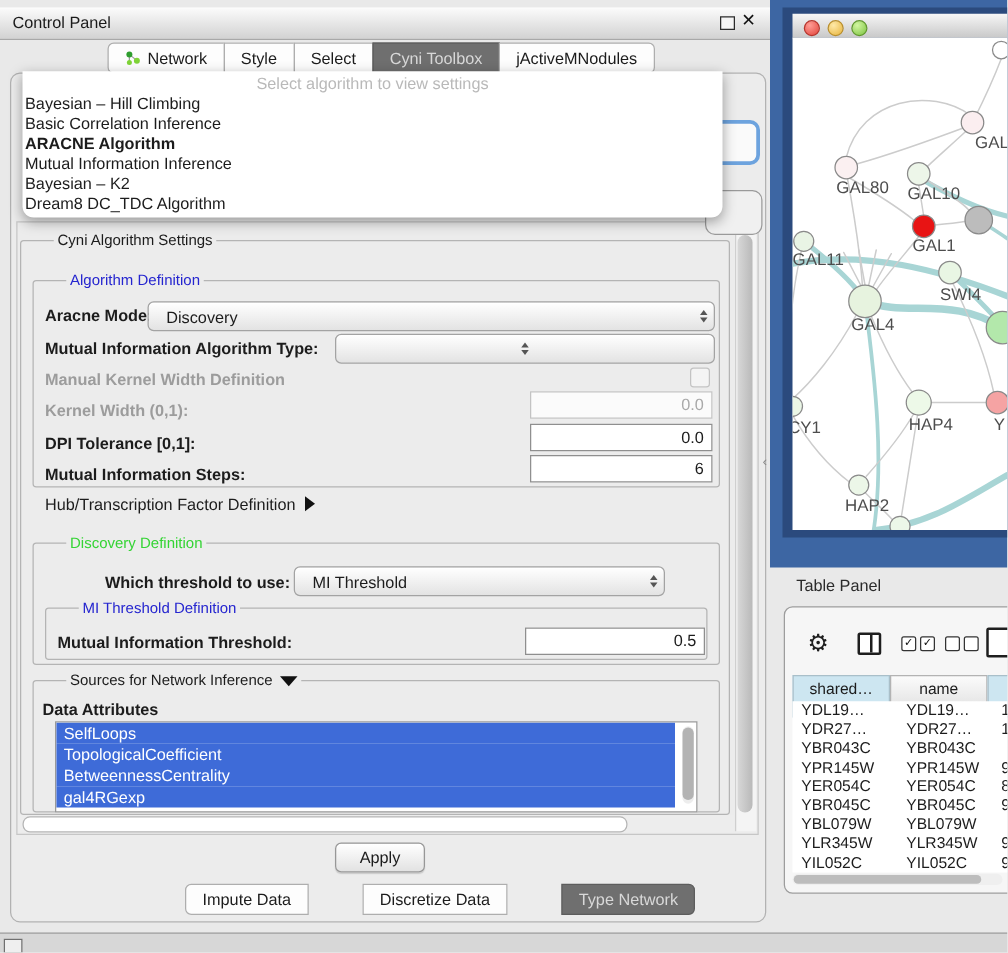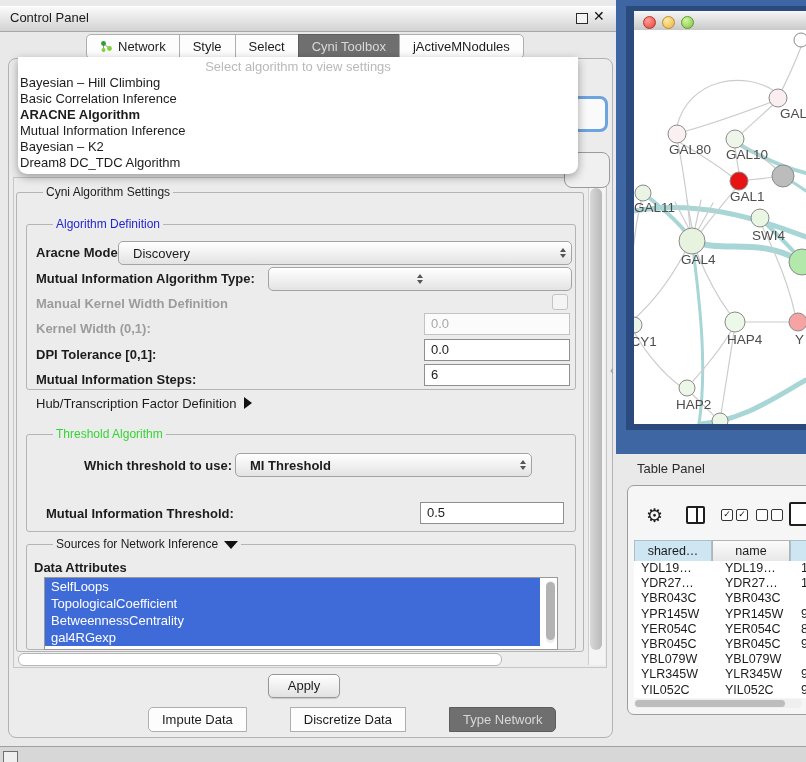--- a/index.html
+++ b/index.html
@@ -38,21 +38,21 @@
   .lbl-dis{color:#9c9c9c;font-weight:bold;white-space:nowrap;}
   
   .combo{display:flex;align-items:center;height:22px;border:1px solid #a3a3a3;border-radius:5px;
          background:linear-gradient(#ffffff,#e3e3e3);box-shadow:inset 0 1px 0 #fff;}
   .combo-text{padding-left:14px;flex:1;white-space:nowrap;overflow:hidden;}
   .stepper{width:17px;height:100%;display:flex;flex-direction:column;align-items:center;justify-content:center;gap:2px;}
   .tri-up{width:0;height:0;border-left:3.5px solid transparent;border-right:3.5px solid transparent;border-bottom:4.5px solid #555;}
   .tri-dn{width:0;height:0;border-left:3.5px solid transparent;border-right:3.5px solid transparent;border-top:4.5px solid #555;}
   .tri-right{display:inline-block;width:0;height:0;border-top:6px solid transparent;border-bottom:6px solid transparent;border-left:8px solid #111;margin-left:8px;vertical-align:-1px;}
   .tri-down-b{display:inline-block;width:0;height:0;border-left:7px solid transparent;border-right:7px solid transparent;border-top:8px solid #111;margin-left:6px;vertical-align:-1px;}
-  .field{height:18px;line-height:18px;border:1px solid #8f8f8f;background:#fff;text-align:left;padding:1px 6px;}
+  .field{height:18px;line-height:18px;border:1px solid #8f8f8f;background:#fff;text-align:right;padding:1px 6px;}
   .field.dis{border-color:#c3c3c3;background:#fbfbfb;color:#a9a9a9;}
   .checkbox{width:14px;height:14px;border:1px solid #c3c3c3;border-radius:3px;background:#f4f4f4;}
   
   .attr-listbox{left:44px;top:577px;width:512px;height:71px;border:1px solid #999;background:#fff;overflow:hidden;}
   .attr-item{height:17px;line-height:17px;background:#3e6bd8;color:#fff;padding-left:6px;width:489px;}
   .lscroll{position:absolute;right:2px;top:3px;width:9px;height:62px;background:#ededed;border-radius:5px;}
   .lthumb{position:absolute;left:0;top:1px;width:9px;height:58px;background:#b3b3b3;border-radius:5px;}
   
   .vtrack{left:588px;top:178px;width:16px;height:487px;background:#f4f4f4;border-left:1px solid #cfcfcf;}
   .vthumb{left:590px;top:188px;width:12px;height:462px;background:linear-gradient(90deg,#d8d8d8,#b9b9b9);border-radius:6px;}
@@ -174,29 +174,32 @@
   <div class="abs lbl" style="left:36px;top:347px;">DPI Tolerance [0,1]:</div>
   <div class="abs field" style="left:424px;top:339px;width:132px;">0.0</div>
   <div class="abs lbl" style="left:36px;top:372px;">Mutual Information Steps:</div>
   <div class="abs field" style="left:424px;top:364px;width:132px;">6</div>
 
   <div class="abs" style="left:36px;top:396px;">
     <span>Hub/Transcription Factor Definition</span><span class="tri-right"></span>
   </div>
 
   <div class="abs groupbox" style="left:26px;top:434px;width:548px;height:96px;">
-    <span class="gtitle green">Threshold Algorithm</span>
+    <span class="gtitle green">Discovery Definition</span>
   </div>
   <div class="abs lbl" style="left:84px;top:458px;">Which threshold to use:</div>
-  <div class="abs combo" style="left:235px;top:453px;width:295px;font-weight:bold;">
+  <div class="abs combo" style="left:235px;top:453px;width:295px;">
     <span class="combo-text">MI Threshold</span>
     <span class="stepper">
         <i class="tri-up"></i>
         <i class="tri-dn"></i>
       </span>
+  </div>
+  <div class="abs groupbox" style="left:36px;top:486px;width:528px;height:40px;">
+    <span class="gtitle blue">MI Threshold Definition</span>
   </div>
   <div class="abs lbl" style="left:46px;top:506px;">Mutual Information Threshold:</div>
   <div class="abs field" style="left:420px;top:502px;width:130px;">0.5</div>
 
   <div class="abs groupbox" style="left:26px;top:544px;width:548px;height:104px;">
     <span class="gtitle"><span>Sources for Network Inference</span><span class="tri-down-b"></span></span>
   </div>
   <div class="abs lbl" style="left:34px;top:560px;">Data Attributes</div>
   <div class="abs attr-listbox">
     <div id="attr-list">

